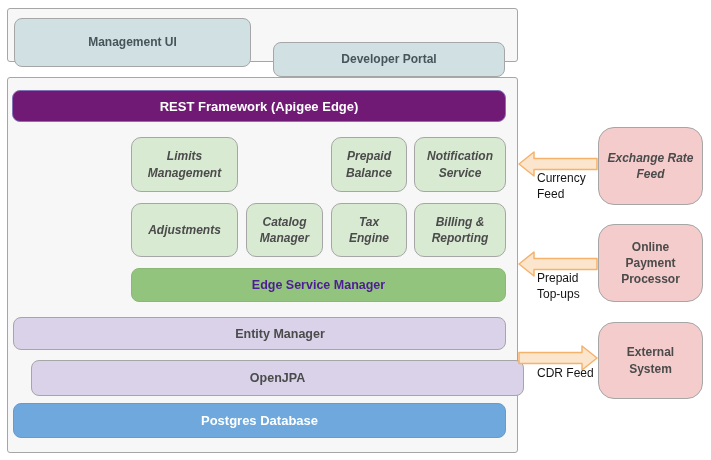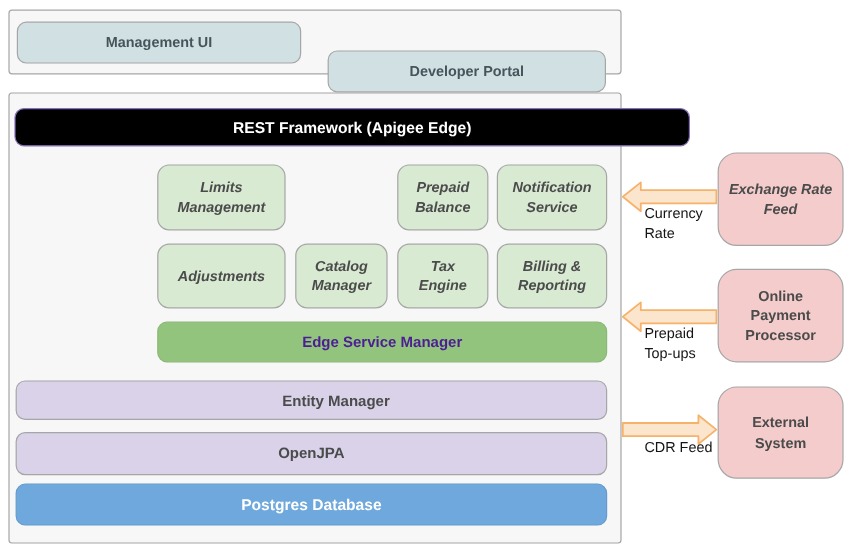--- a/index.html
+++ b/index.html
@@ -16,33 +16,33 @@
   .box{
     position:absolute;box-sizing:border-box;display:flex;align-items:center;justify-content:center;
     text-align:center;font-weight:bold;font-size:12px;color:#4b4b4b;line-height:1.35;
     border:1px solid #a6a6a6;
   }
   .cyan-box{background:#d0e0e3;border-radius:8px;color:#46555a;}
   .bar{
     position:absolute;box-sizing:border-box;display:flex;align-items:center;justify-content:center;
     font-weight:bold;border-radius:8px;border:1px solid transparent;
   }
-  #rest-bar{left:12px;top:90px;width:563px;height:32px;background:#000000;border-color:#8573b8;color:#ffffff;font-size:13px;}
+  #rest-bar{left:12px;top:90px;width:494px;height:32px;background:#701a75;border-color:#8573b8;color:#ffffff;font-size:13px;}
   #rbac-box{left:13px;top:137px;width:105px;height:166px;background:#93c47d;border-radius:16px;padding:0 9px;}
   .svc{background:#d9ead3;border-radius:10px;padding:0 20px;font-style:italic;}
   .col1{left:131px;width:107px;}
   .col2{left:246px;width:77px;}
   .col3{left:331px;width:76px;}
   .col4{left:414px;width:92px;}
   .row1{top:137px;height:55px;}
   .row2{top:203px;height:54px;}
   #esm-bar{left:131px;top:268px;width:375px;height:34px;background:#93c47d;border-color:#8cb877;color:#4c1d95;font-size:12.5px;}
   .lav{left:13px;width:493px;background:#d9d2e9;border-color:#a6a6a6;color:#4b4b4b;font-size:12.5px;}
   #entity-bar{top:317px;height:33px;padding-left:41px;}
-  #openjpa-bar{top:360px;height:36px;}
+  #openjpa-bar{top:360px;height:36px;margin-left:18px;}
   #postgres-bar{left:13px;top:403px;width:493px;height:35px;background:#6fa8dc;border-color:#649ccd;color:#ffffff;font-size:13px;}
   .ext-box{
     left:598px;width:105px;background:#f4cccc;border-radius:16px;padding:0 8px;
   }
   #ext-box-0{top:127px;height:78px;font-style:italic;}
   #ext-box-1{top:224px;height:78px;}
   #ext-box-2{top:322px;height:77px;}
   .arrow{position:absolute;left:518px;width:80px;height:28px;}
   #arrow-0{top:150px;}
   #arrow-1{top:250px;}
@@ -54,21 +54,21 @@
   #arrow-label-0{top:171px;}
   #arrow-label-1{top:271px;}
   #arrow-label-2{top:366px;}
 </style>
 </head>
 <body>
 
 <div id="stage">
 
   <div id="top-container" class="container">
-    <div class="box cyan-box" style="left:6px;top:9px;width:237px;height:35px;">
+    <div class="box cyan-box" style="left:6px;top:9px;width:237px;height:49px;">
       <span>Management UI</span>
     </div>
     <div class="box cyan-box" style="left:265px;top:9px;width:232px;height:35px;margin-top:24px;">
       <span>Developer Portal</span>
     </div>
   </div>
 
   <div id="main-container" class="container"></div>
 
   <div id="rest-bar" class="bar">
@@ -125,17 +125,17 @@
   <svg id="arrow-0" class="arrow" viewBox="0 0 80 28">
     <polygon points="1,14 16,2 16,8.5 79,8.5 79,19.5 16,19.5 16,26" fill="#fce5cd" stroke="#f6b26b" stroke-width="1.5" stroke-linejoin="round"></polygon>
   </svg>
   <svg id="arrow-1" class="arrow" viewBox="0 0 80 28">
     <polygon points="1,14 16,2 16,8.5 79,8.5 79,19.5 16,19.5 16,26" fill="#fce5cd" stroke="#f6b26b" stroke-width="1.5" stroke-linejoin="round"></polygon>
   </svg>
   <svg id="arrow-2" class="arrow" viewBox="0 0 80 28">
     <polygon points="79,14 64,2 64,8.5 1,8.5 1,19.5 64,19.5 64,26" fill="#fce5cd" stroke="#f6b26b" stroke-width="1.5" stroke-linejoin="round"></polygon>
   </svg>
 
-  <div id="arrow-label-0" class="arrow-label">Currency Rate</div>
+  <div id="arrow-label-0" class="arrow-label">Currency Feed</div>
   <div id="arrow-label-1" class="arrow-label">Prepaid Top-ups</div>
   <div id="arrow-label-2" class="arrow-label">CDR Feed</div>
 
 </div>
 
 </body></html>

